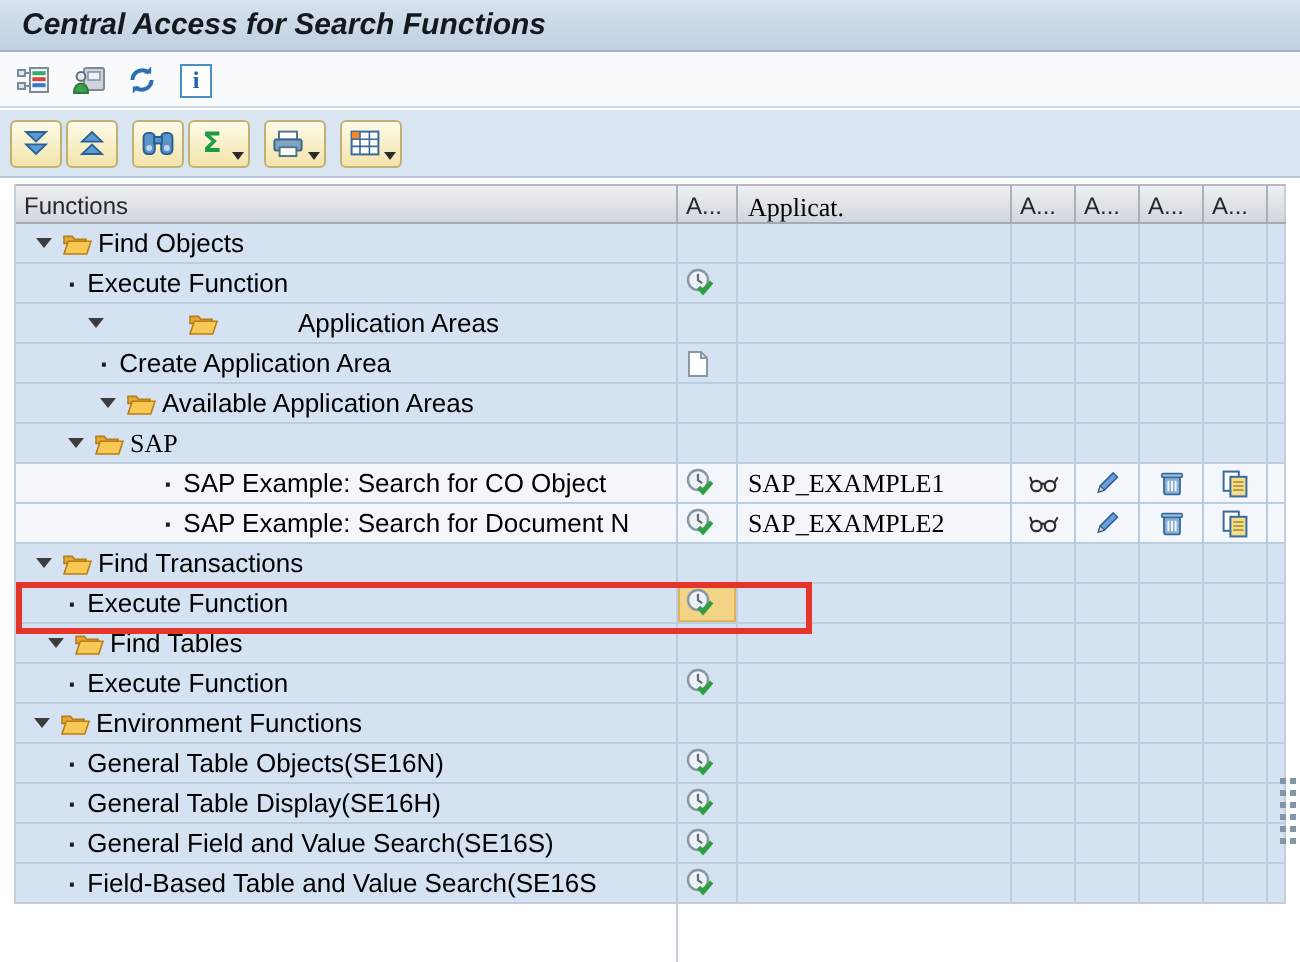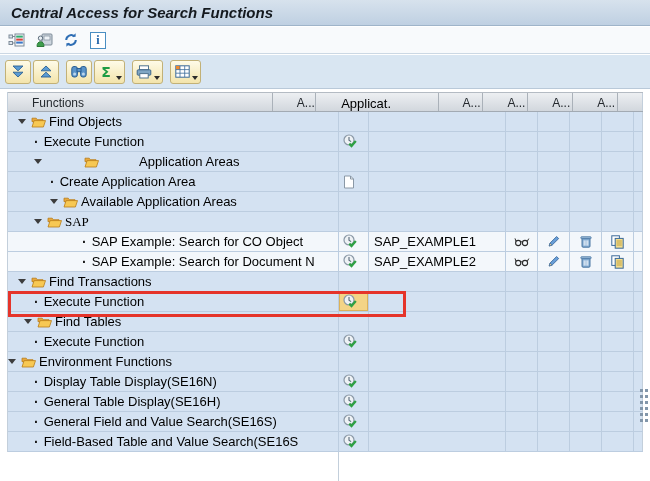--- a/index.html
+++ b/index.html
@@ -58,30 +58,30 @@
     border-left:1px solid #c3cfdb;box-sizing:border-box;
   }
   .hrow{
     display:flex;height:20px;box-sizing:border-box;
     background:linear-gradient(#edeff2,#d2d7dd);
     border-top:1px solid #b4bbc3;border-bottom:1px solid #a2aab3;
   }
   .hcell{
     box-sizing:border-box;border-right:1px solid #aab1b9;
     font-size:12px;color:#24292e;padding:3px 0 0 4px;
-    white-space:nowrap;overflow:hidden;cursor:default;margin-left:20px;
+    white-space:nowrap;overflow:hidden;cursor:default;
   }
   .rows{display:flex;flex-direction:column;}
   .trow{display:flex;height:20px;box-sizing:border-box;background:#d4e2f2;border-bottom:1px solid #bccde0;}
   .trow.white{background:#f3f7fb;}
   .cell{box-sizing:border-box;border-right:1px solid #bccde0;display:flex;align-items:center;overflow:hidden;white-space:nowrap;}
   .c-func{width:331px;}
   .c-exec{width:30px;padding-left:4px;}
   .c-exec.hl{background:#f3d486;box-shadow:inset 0 0 0 1px #dcb25a;}
-  .c-app{width:137px;padding-left:5px;font-size:13px;color:#000;}
+  .c-app{width:137px;padding-left:5px;font-size:13px;color:#000;font-family:Liberation Serif, serif;}
   .c-act{width:32px;justify-content:center;}
   .c-fill{flex:1;border-right:1px solid #c3cfdb;}
   .tree-inner{display:flex;align-items:center;gap:3px;}
   .tree-label{font-size:13px;color:#000;}
   .arrow{
     width:0;height:0;border-left:4px solid transparent;border-right:4px solid transparent;
     border-top:5px solid #3d3d3d;margin-right:2px;flex:none;
   }
   .bullet{font-size:14px;font-weight:bold;color:#1c1c1c;line-height:1;margin-right:2px;flex:none;}
   .icn{display:flex;align-items:center;justify-content:center;flex:none;}
@@ -255,21 +255,21 @@
           </div>
           <div class="cell c-app"></div>
           <div class="cell c-act"></div>
           <div class="cell c-act"></div>
           <div class="cell c-act"></div>
           <div class="cell c-act"></div>
           <div class="cell c-fill"></div>
         </div>
         <div class="trow">
           <div class="cell c-func">
-            <span class="tree-inner" style="padding-left: 26px; gap: 40px;">
+            <span class="tree-inner" style="padding-left: 36px; gap: 40px;">
               <span class="arrow"></span>
               <span class="icn">
                 <svg width="15" height="12" viewBox="0 0 15 12">
                   <path d="M1 2.2h4.2l1.2 1.5H12v2H1z" fill="#e9a83c" stroke="#b97c17" stroke-width="0.8"></path>
                   <path d="M1 11L3.1 4.6h11.4l-2.1 6.4z" fill="#f7c853" stroke="#b97c17" stroke-width="0.8"></path>
                 </svg>
               </span>
               <span class="tree-label">Application Areas</span>
             </span>
           </div>
@@ -542,21 +542,21 @@
           </div>
           <div class="cell c-app"></div>
           <div class="cell c-act"></div>
           <div class="cell c-act"></div>
           <div class="cell c-act"></div>
           <div class="cell c-act"></div>
           <div class="cell c-fill"></div>
         </div>
         <div class="trow">
           <div class="cell c-func">
-            <span class="tree-inner" style="padding-left: 0;">
+            <span class="tree-inner" style="padding-left: 9px;">
               <span class="arrow"></span>
               <span class="icn">
                 <svg width="15" height="12" viewBox="0 0 15 12">
                   <path d="M1 2.2h4.2l1.2 1.5H12v2H1z" fill="#e9a83c" stroke="#b97c17" stroke-width="0.8"></path>
                   <path d="M1 11L3.1 4.6h11.4l-2.1 6.4z" fill="#f7c853" stroke="#b97c17" stroke-width="0.8"></path>
                 </svg>
               </span>
               <span class="tree-label">Environment Functions</span>
             </span>
           </div>
@@ -565,21 +565,21 @@
           <div class="cell c-act"></div>
           <div class="cell c-act"></div>
           <div class="cell c-act"></div>
           <div class="cell c-act"></div>
           <div class="cell c-fill"></div>
         </div>
         <div class="trow">
           <div class="cell c-func">
             <span class="tree-inner" style="padding-left: 26px;">
               <span class="bullet">·</span>
-              <span class="tree-label">Display Table Display(SE16N)</span>
+              <span class="tree-label">General Table Objects(SE16N)</span>
             </span>
           </div>
           <div class="cell c-exec">
             <span class="icn">
               <svg width="15" height="15" viewBox="0 0 15 15">
                 <circle cx="6" cy="6" r="5" fill="#eef2f5" stroke="#8a98a6" stroke-width="1.2"></circle>
                 <path d="M6 3v3.2l2.1 1.4" stroke="#5a6b7a" stroke-width="1.1" fill="none"></path>
                 <path d="M6.3 9.6l2.2 2.4 4.3-5" stroke="#2ea043" stroke-width="2.3" fill="none"></path>
               </svg>
             </span>

